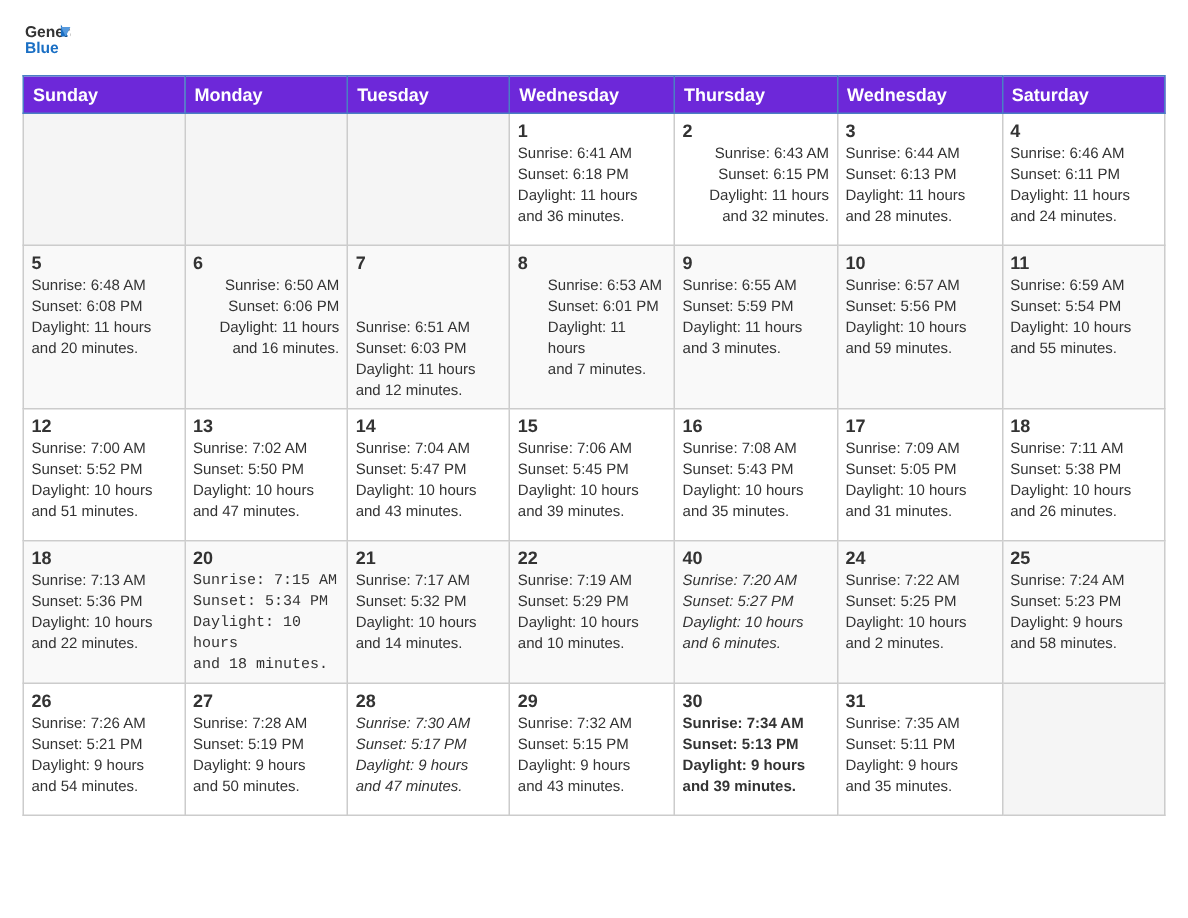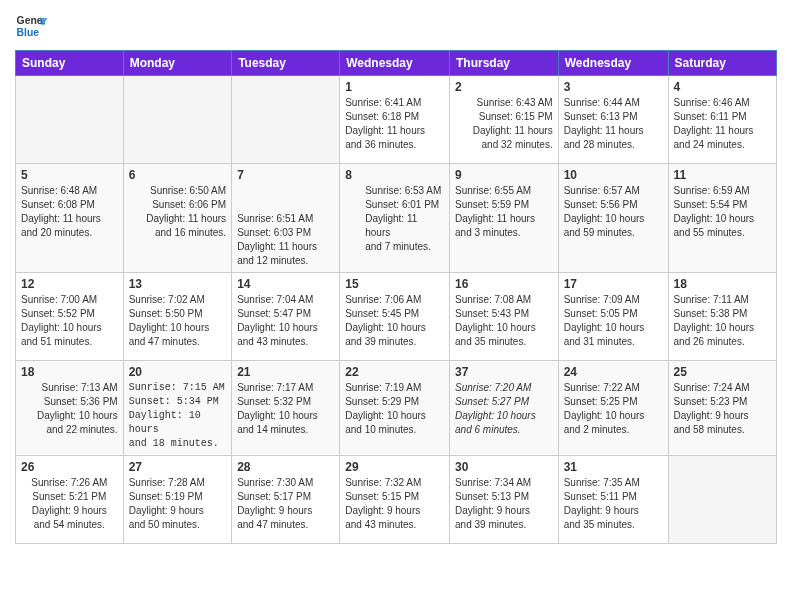--- a/index.html
+++ b/index.html
@@ -250,21 +250,21 @@
             <span class="day-number">18</span>
             <div class="day-info" style="white-space: pre-line;">Sunrise: 7:11 AM
 Sunset: 5:38 PM
 Daylight: 10 hours
 and 26 minutes.</div>
           </td>
         </tr>
         <tr>
           <td>
             <span class="day-number">18</span>
-            <div class="day-info" style="white-space: pre-line; text-align: right;">Sunrise: 7:13 AM
+            <div class="day-info" style="white-space: pre-line;">Sunrise: 7:13 AM
 Sunset: 5:36 PM
 Daylight: 10 hours
 and 22 minutes.</div>
           </td>
           <td>
             <span class="day-number">20</span>
             <div class="day-info" style="white-space: pre-line; font-family: Liberation Mono, monospace;">Sunrise: 7:15 AM
 Sunset: 5:34 PM
 Daylight: 10 hours
 and 18 minutes.</div>
@@ -277,21 +277,21 @@
 and 14 minutes.</div>
           </td>
           <td>
             <span class="day-number">22</span>
             <div class="day-info" style="white-space: pre-line;">Sunrise: 7:19 AM
 Sunset: 5:29 PM
 Daylight: 10 hours
 and 10 minutes.</div>
           </td>
           <td>
-            <span class="day-number">37</span>
+            <span class="day-number">40</span>
             <div class="day-info" style="white-space: pre-line; font-style: italic;">Sunrise: 7:20 AM
 Sunset: 5:27 PM
 Daylight: 10 hours
 and 6 minutes.</div>
           </td>
           <td>
             <span class="day-number">24</span>
             <div class="day-info" style="white-space: pre-line;">Sunrise: 7:22 AM
 Sunset: 5:25 PM
 Daylight: 10 hours
@@ -301,49 +301,49 @@
             <span class="day-number">25</span>
             <div class="day-info" style="white-space: pre-line;">Sunrise: 7:24 AM
 Sunset: 5:23 PM
 Daylight: 9 hours
 and 58 minutes.</div>
           </td>
         </tr>
         <tr>
           <td>
             <span class="day-number">26</span>
-            <div class="day-info" style="white-space: pre-line; text-align: center;">Sunrise: 7:26 AM
+            <div class="day-info" style="white-space: pre-line;">Sunrise: 7:26 AM
 Sunset: 5:21 PM
 Daylight: 9 hours
 and 54 minutes.</div>
           </td>
           <td>
             <span class="day-number">27</span>
             <div class="day-info" style="white-space: pre-line;">Sunrise: 7:28 AM
 Sunset: 5:19 PM
 Daylight: 9 hours
 and 50 minutes.</div>
           </td>
           <td>
             <span class="day-number">28</span>
-            <div class="day-info" style="white-space: pre-line;">Sunrise: 7:30 AM
+            <div class="day-info" style="white-space: pre-line; font-style: italic;">Sunrise: 7:30 AM
 Sunset: 5:17 PM
 Daylight: 9 hours
 and 47 minutes.</div>
           </td>
           <td>
             <span class="day-number">29</span>
             <div class="day-info" style="white-space: pre-line;">Sunrise: 7:32 AM
 Sunset: 5:15 PM
 Daylight: 9 hours
 and 43 minutes.</div>
           </td>
           <td>
             <span class="day-number">30</span>
-            <div class="day-info" style="white-space: pre-line;">Sunrise: 7:34 AM
+            <div class="day-info" style="white-space: pre-line; font-weight: bold;">Sunrise: 7:34 AM
 Sunset: 5:13 PM
 Daylight: 9 hours
 and 39 minutes.</div>
           </td>
           <td>
             <span class="day-number">31</span>
             <div class="day-info" style="white-space: pre-line;">Sunrise: 7:35 AM
 Sunset: 5:11 PM
 Daylight: 9 hours
 and 35 minutes.</div>

